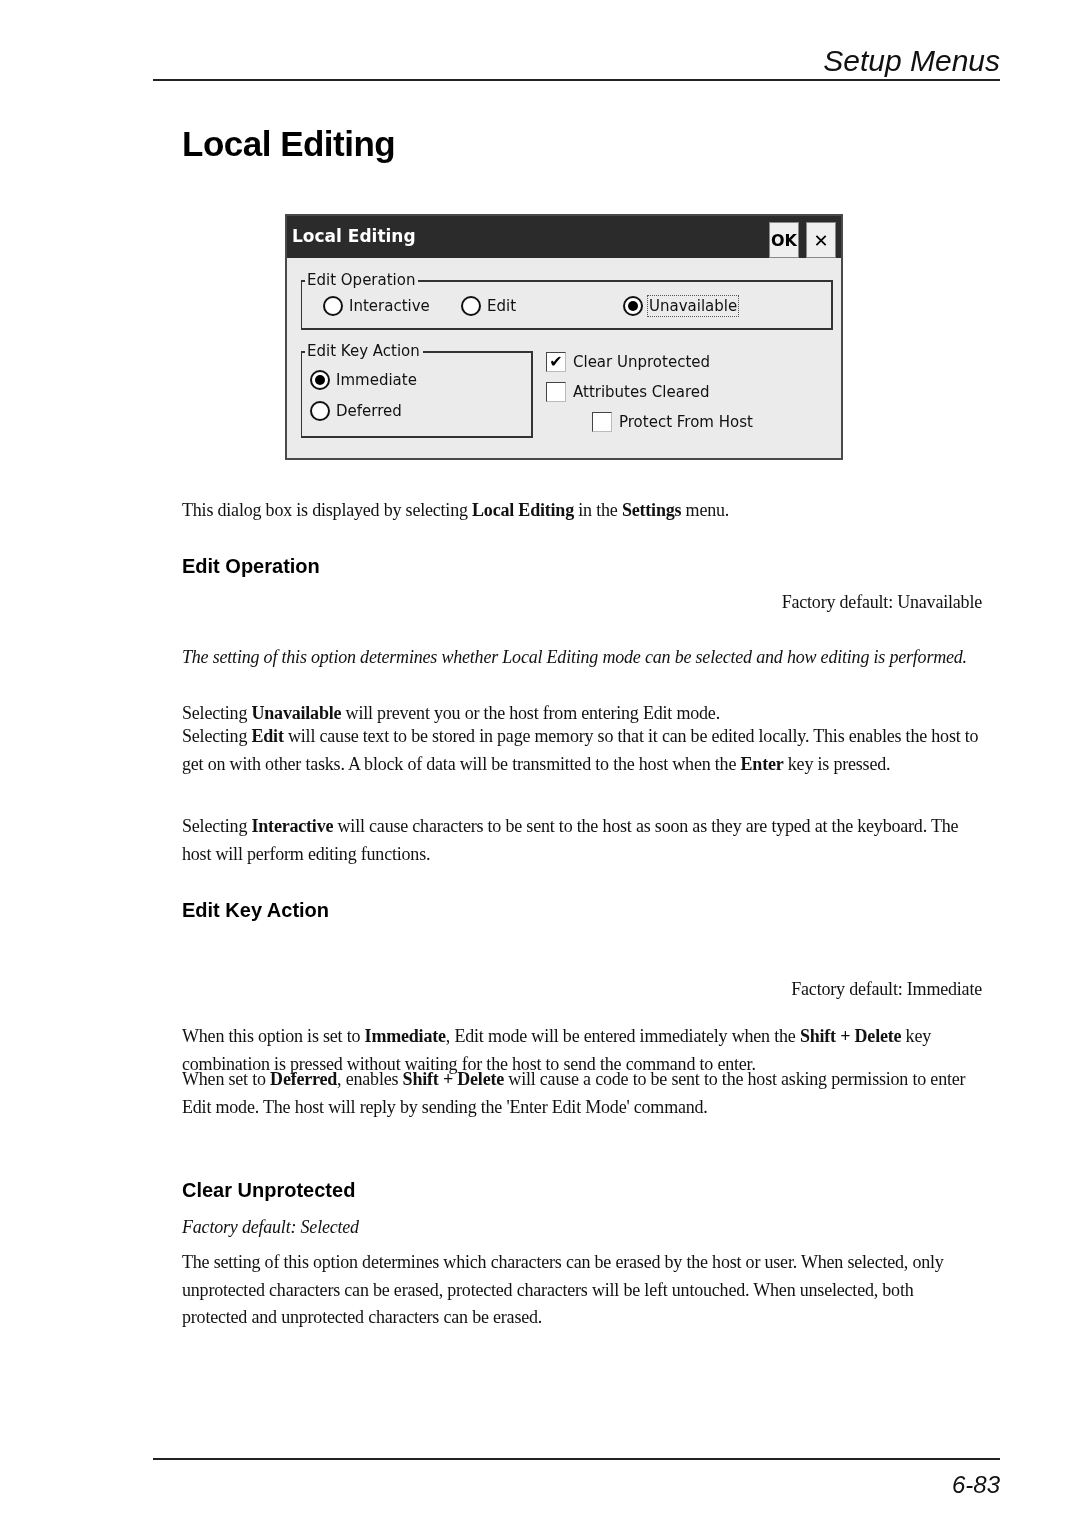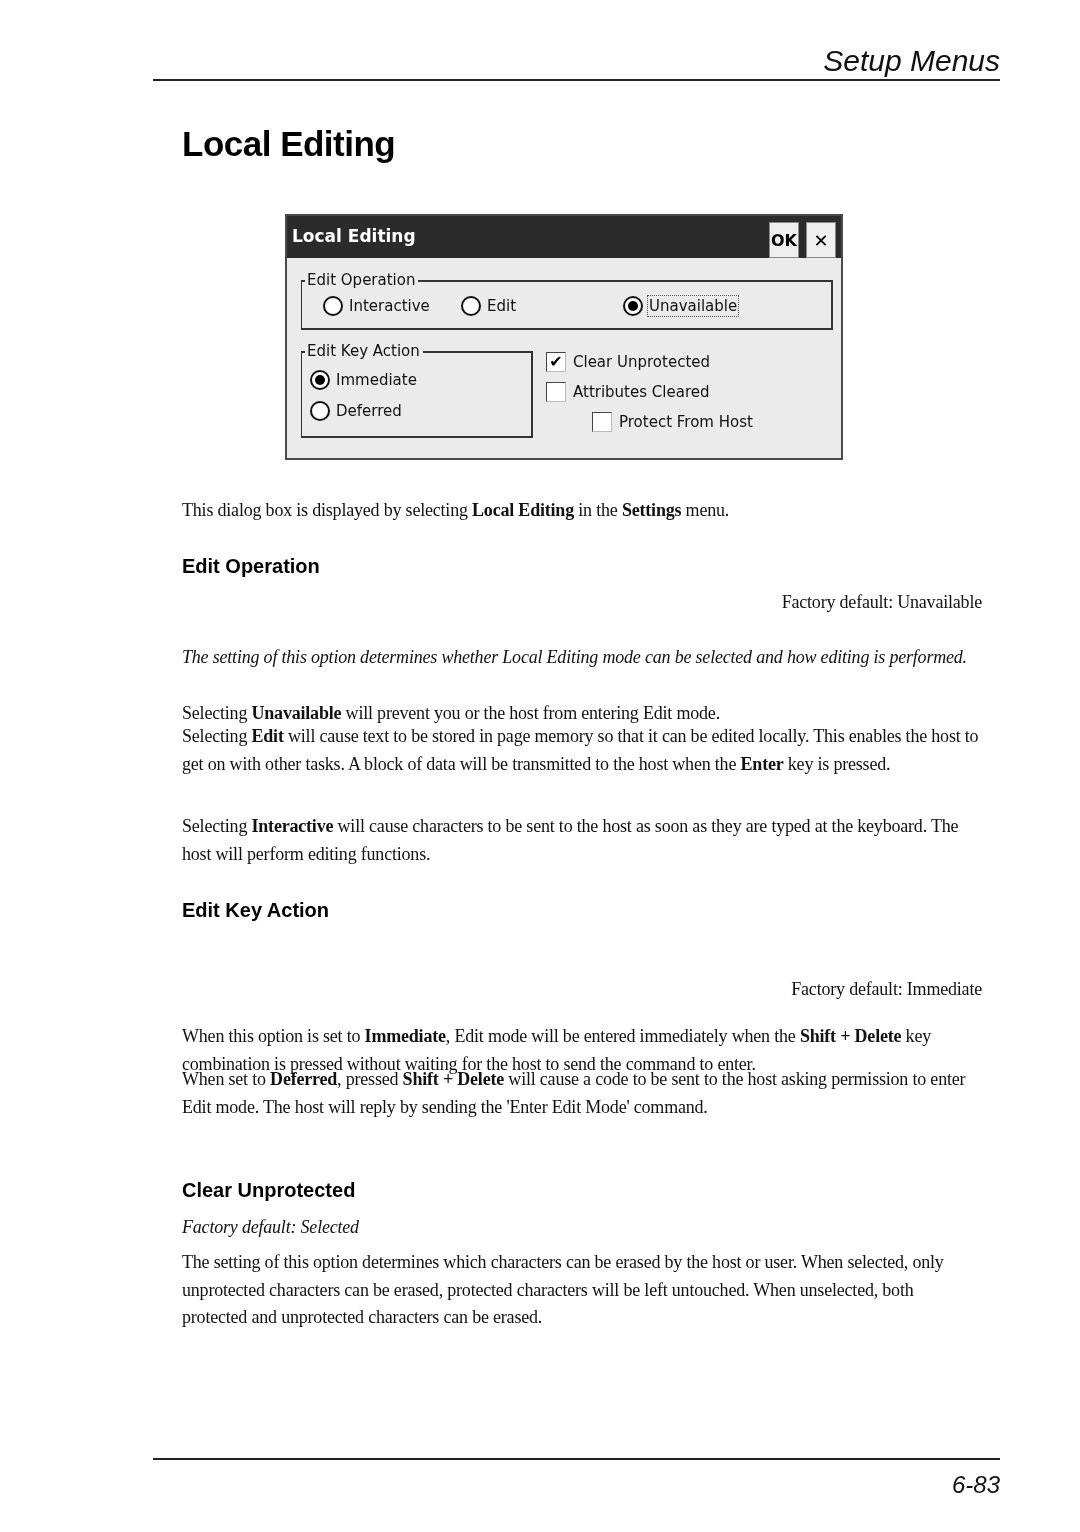--- a/index.html
+++ b/index.html
@@ -152,20 +152,20 @@
 <h2 class="section-heading" style="top:555px;">Edit Operation</h2>
 <p class="body-text" style="top:589px;text-align:right;">Factory default: Unavailable</p>
 <p class="body-text" style="top:644px;font-style:italic;">The setting of this option determines whether Local Editing mode can be selected and how editing is performed.</p>
 <p class="body-text" style="top:688px;margin-top:12px;"><span>Selecting </span><b>Unavailable</b><span> will prevent you or the host from entering Edit mode.</span></p>
 <p class="body-text" style="top:723px;"><span>Selecting </span><b>Edit</b><span> will cause text to be stored in page memory so that it can be edited locally. This enables the host to get on with other tasks. A block of data will be transmitted to the host when the </span><b>Enter</b><span> key is pressed.</span></p>
 <p class="body-text" style="top:813px;"><span>Selecting </span><b>Interactive</b><span> will cause characters to be sent to the host as soon as they are typed at the keyboard. The host will perform editing functions.</span></p>
 
 <h2 class="section-heading" style="top:899px;">Edit Key Action</h2>
 <p class="body-text" style="top:976px;text-align:right;">Factory default: Immediate</p>
 <p class="body-text" style="top:1023px;"><span>When this option is set to </span><b>Immediate</b><span>, Edit mode will be entered immediately when the </span><b>Shift + Delete</b><span> key combination is pressed without waiting for the host to send the command to enter.</span></p>
-<p class="body-text" style="top:1066px;"><span>When set to </span><b>Deferred</b><span>, pressed </span><b>Shift + Delete</b><span> will cause a code to be sent to the host asking permission to enter Edit mode. The host will reply by sending the 'Enter Edit Mode' command.</span></p>
+<p class="body-text" style="top:1066px;"><span>When set to </span><b>Deferred</b><span>, enables </span><b>Shift + Delete</b><span> will cause a code to be sent to the host asking permission to enter Edit mode. The host will reply by sending the 'Enter Edit Mode' command.</span></p>
 
 <h2 class="section-heading" style="top:1179px;">Clear Unprotected</h2>
 <p class="body-text" style="top:1214px;font-style:italic;">Factory default: Selected</p>
 <p class="body-text" style="top:1249px;">The setting of this option determines which characters can be erased by the host or user. When selected, only unprotected characters can be erased, protected characters will be left untouched. When unselected, both protected and unprotected characters can be erased.</p>
 
 <div class="rule-bottom"></div>
 <div class="page-number">6-83</div>
 
 </body></html>

